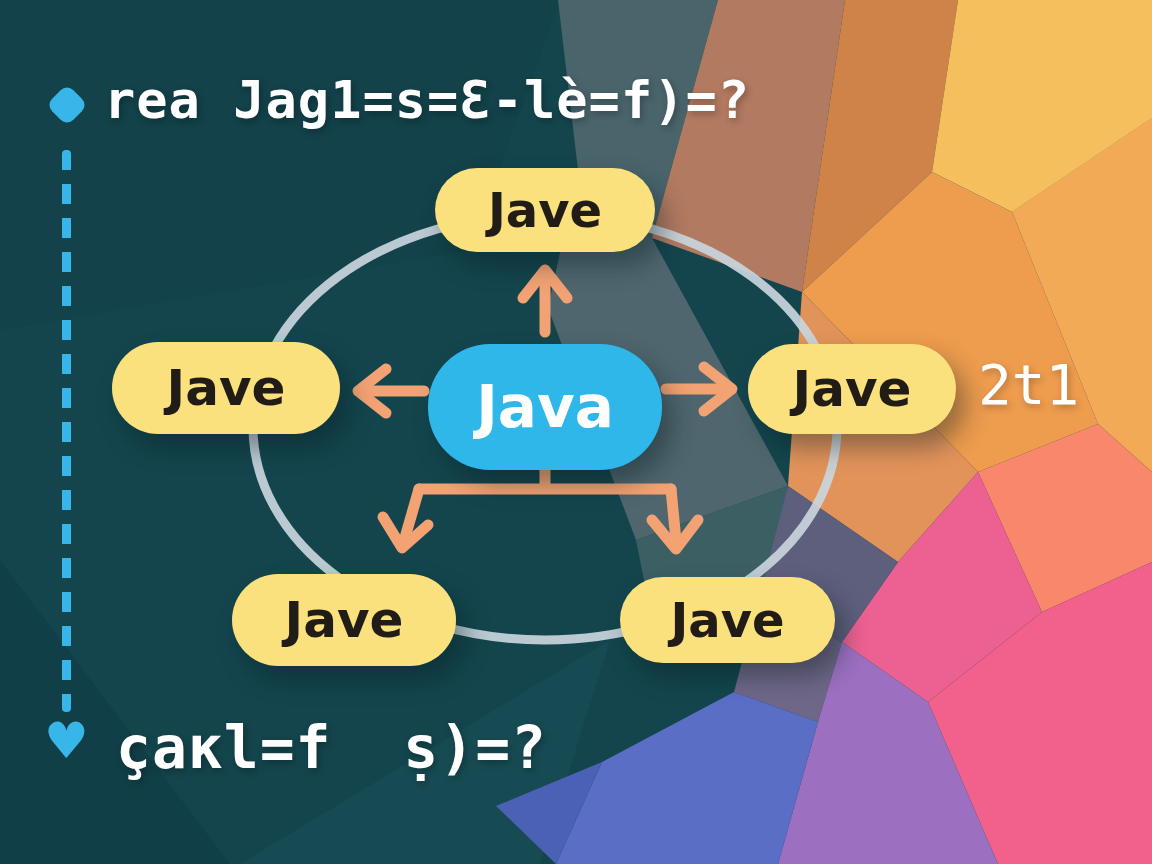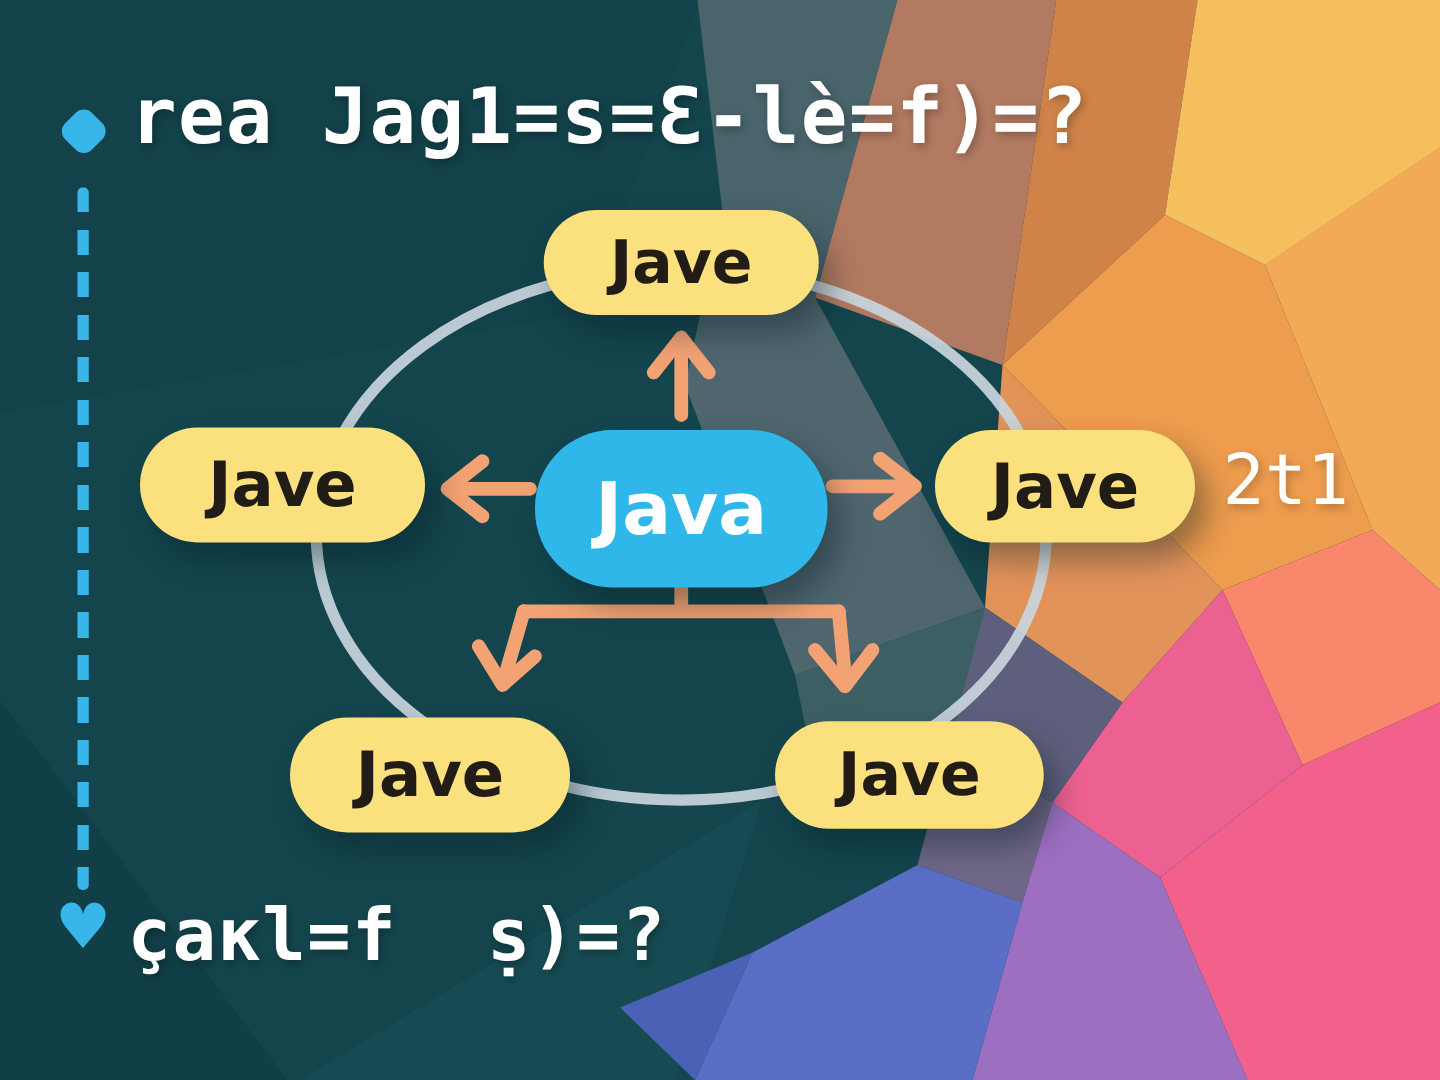--- a/index.html
+++ b/index.html
@@ -9,22 +9,22 @@
     font-family:"DejaVu Sans",sans-serif;
   }
   #bg{position:absolute;inset:0;}
   #overlay{position:absolute;inset:0;}
   
   .code-line{
     position:absolute;color:#ffffff;font-family:"DejaVu Sans Mono",monospace;
     font-weight:bold;white-space:pre;letter-spacing:1px;
     text-shadow:2px 3px 7px rgba(0,0,0,.28);
   }
-  #header-line{left:104px;top:56px;font-size:62px;}
-  #footer-line{left:102px;top:714px;font-size:58px;}
+  #header-line{left:104px;top:70px;font-size:52px;}
+  #footer-line{left:116px;top:714px;font-size:58px;}
   #side-note{
     position:absolute;left:978px;top:352px;font-size:56px;color:#ffffff;
     font-family:"DejaVu Sans Mono",monospace;font-weight:normal;
     text-shadow:2px 3px 7px rgba(0,0,0,.25);
   }
   
   #diamond-bullet{
     position:absolute;left:52px;top:90px;width:30px;height:30px;
     background:#38b6ea;border-radius:9px;transform:rotate(45deg);
   }

